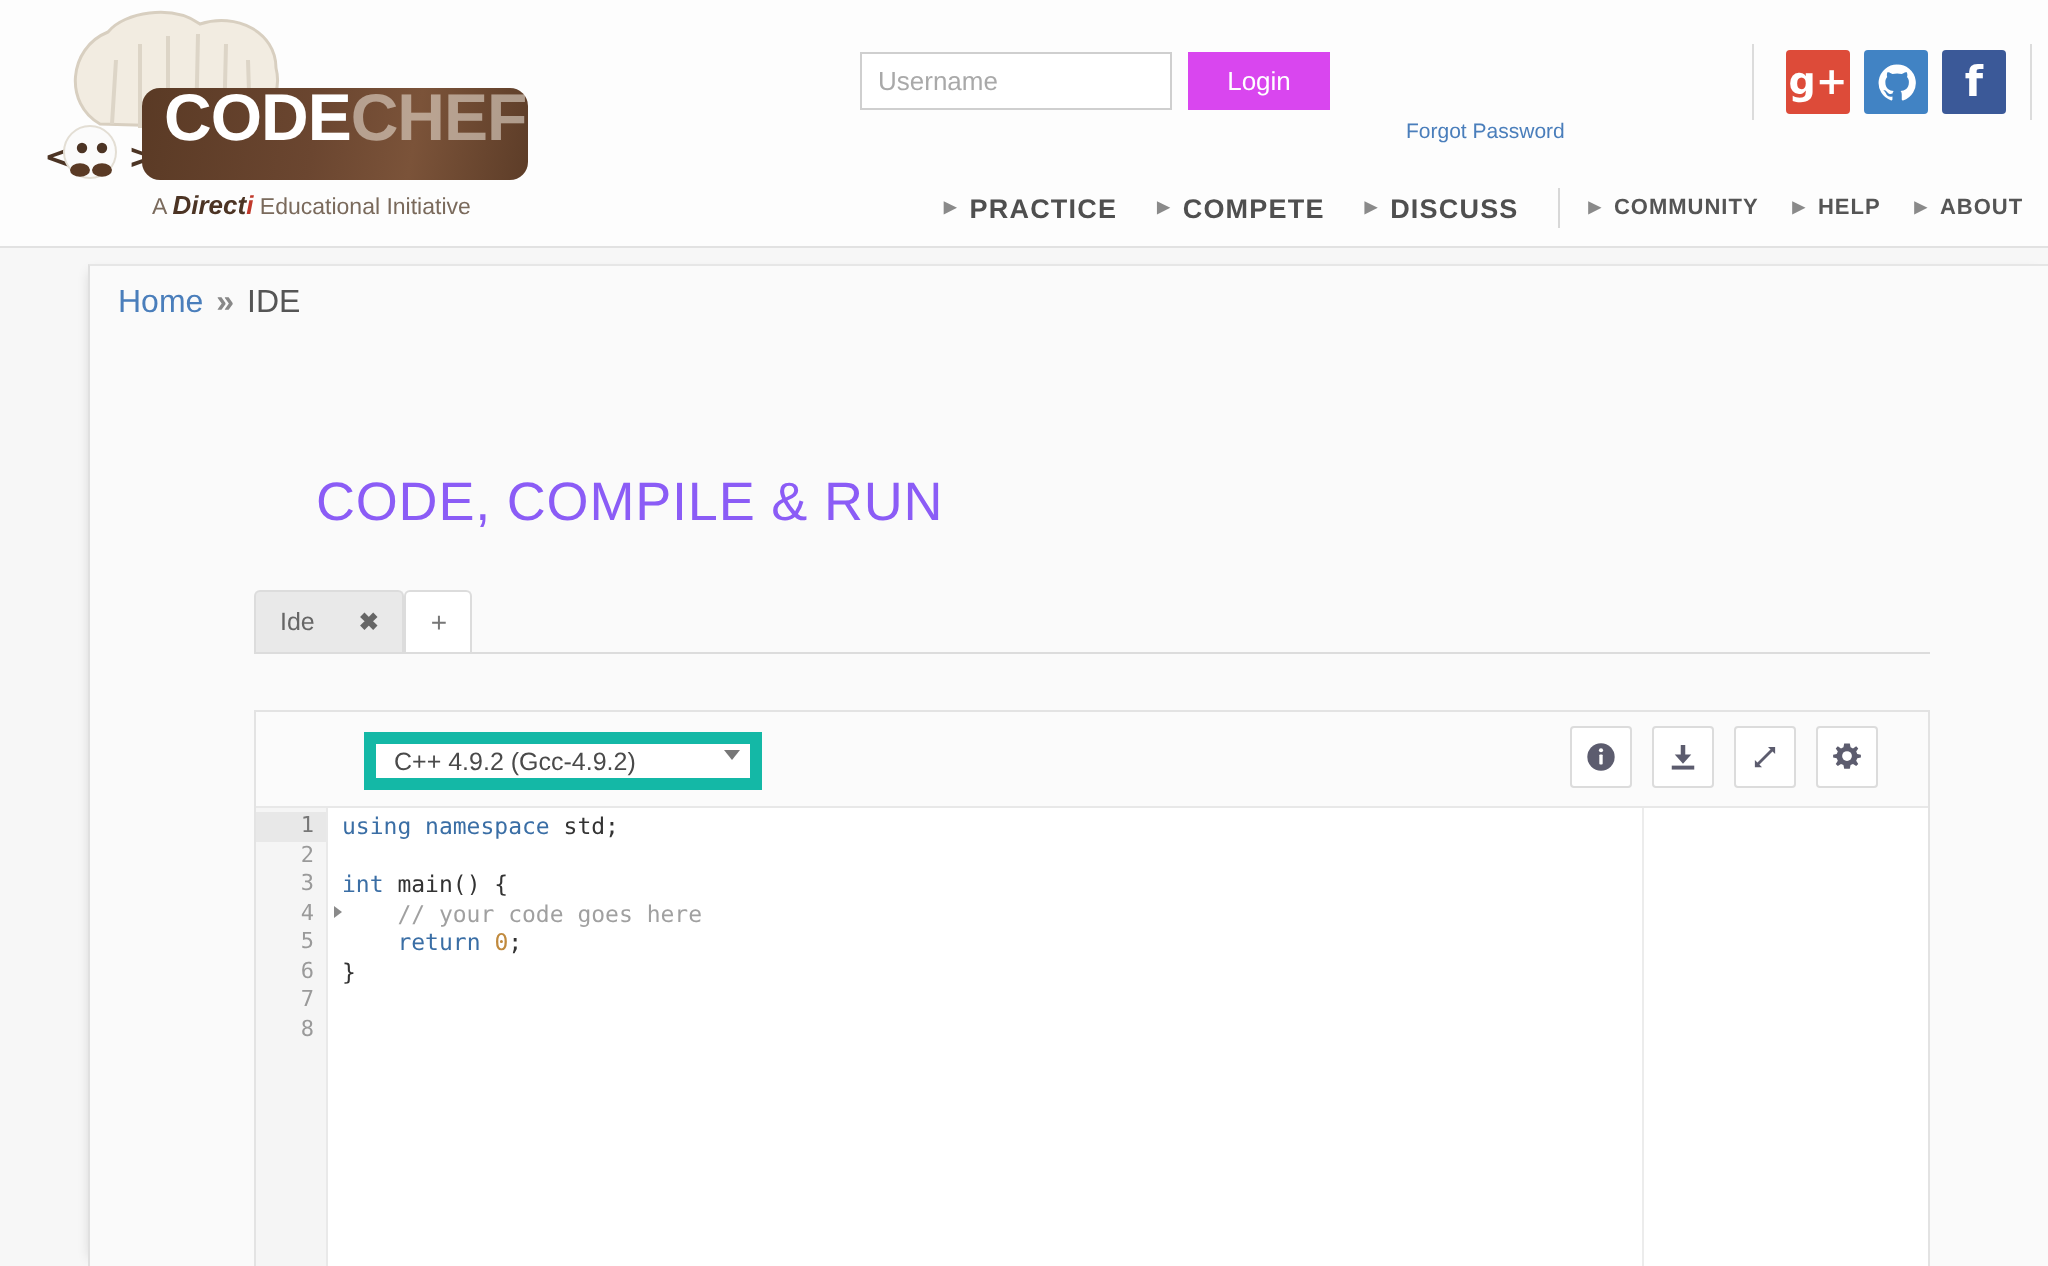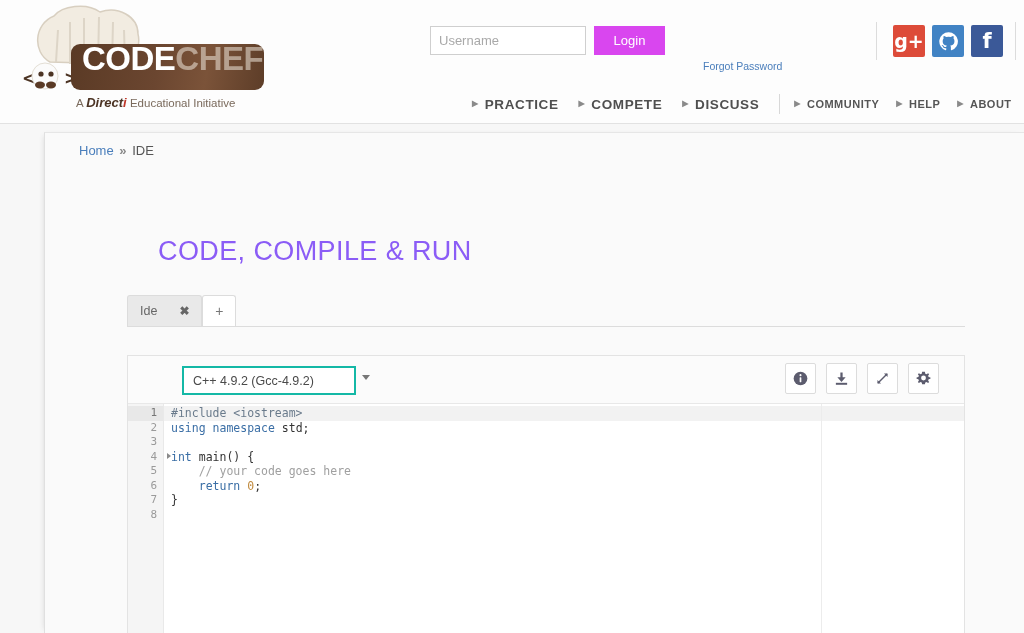--- a/index.html
+++ b/index.html
@@ -90,21 +90,21 @@
 
   
   .page {
     position: absolute; left: 44px; top: 132px;
     width: 980px; height: 501px;
     background: #fafafa;
     border-left: 1px solid #e0e0e0;
     border-top: 1px solid #e6e6e6;
     box-shadow: -3px 0 6px -4px rgba(0,0,0,.16);
   }
-  .breadcrumb { position: absolute; left: 14px; top: 10px; font-size: 13px; color: #555; margin-left: 20px; }
+  .breadcrumb { position: absolute; left: 14px; top: 10px; font-size: 16px; color: #555; }
   .breadcrumb a { color: #4a7ebb; text-decoration: none; cursor: pointer; }
   .breadcrumb .sep { color: #888; font-weight: bold; margin: 0 2px; }
 
   .page-title {
     position: absolute; left: 73px; top: 103px;
     font-size: 27px; color: #8b5cf6; font-weight: normal; letter-spacing: .4px; margin-left: 40px;
   }
 
   
   .tabbar { position: absolute; left: 82px; top: 162px; width: 838px; height: 32px; border-bottom: 1px solid #dcdcdc; }
@@ -130,22 +130,22 @@
     width: 838px; height: 279px;
     border: 1px solid #e3e3e3; border-bottom: none;
     background: #fff;
   }
   .panel-toolbar {
     height: 48px; background: #fbfbfb; border-bottom: 1px solid #e8e8e8;
     position: relative;
   }
   .lang-select {
     position: absolute; left: 54px; top: 10px;
-    width: 174px; height: 29px;
-    border: 2px solid #14b8a6; background: #fff;
+    width: 199px; height: 29px;
+    border: 6px solid #14b8a6; background: #fff;
     font-size: 12.5px; color: #4a4a4a; padding: 0 22px 0 9px;
     appearance: none; -webkit-appearance: none; cursor: pointer;
     font-family: "Liberation Sans", sans-serif; outline: none;
   }
   .lang-caret {
     position: absolute; left: 234px; top: 19px;
     width: 0; height: 0; border-left: 4px solid transparent;
     border-right: 4px solid transparent; border-top: 5px solid #777;
     pointer-events: none;
   }
@@ -337,21 +337,20 @@
           <span class="fold"></span>
         </div>
         <div class="gln">5</div>
         <div class="gln">6</div>
         <div class="gln">7</div>
         <div class="gln">8</div>
       </div>
 
       <div class="code-lines">
         <div class="print-margin"></div>
-        <div class="cl active"><span class="pp">#include &lt;iostream&gt;</span></div>
         <div class="cl"><span class="k">using namespace </span><span>std;</span></div>
         <div class="cl">&nbsp;</div>
         <div class="cl"><span class="k">int</span><span> main() {</span></div>
         <div class="cl"><span class="cm">    // your code goes here</span></div>
         <div class="cl"><span>    </span><span class="k">return</span><span> </span><span class="nu">0</span><span>;</span></div>
         <div class="cl"><span>}</span></div>
         <div class="cl">&nbsp;</div>
       </div>
     </div>
   </div>

